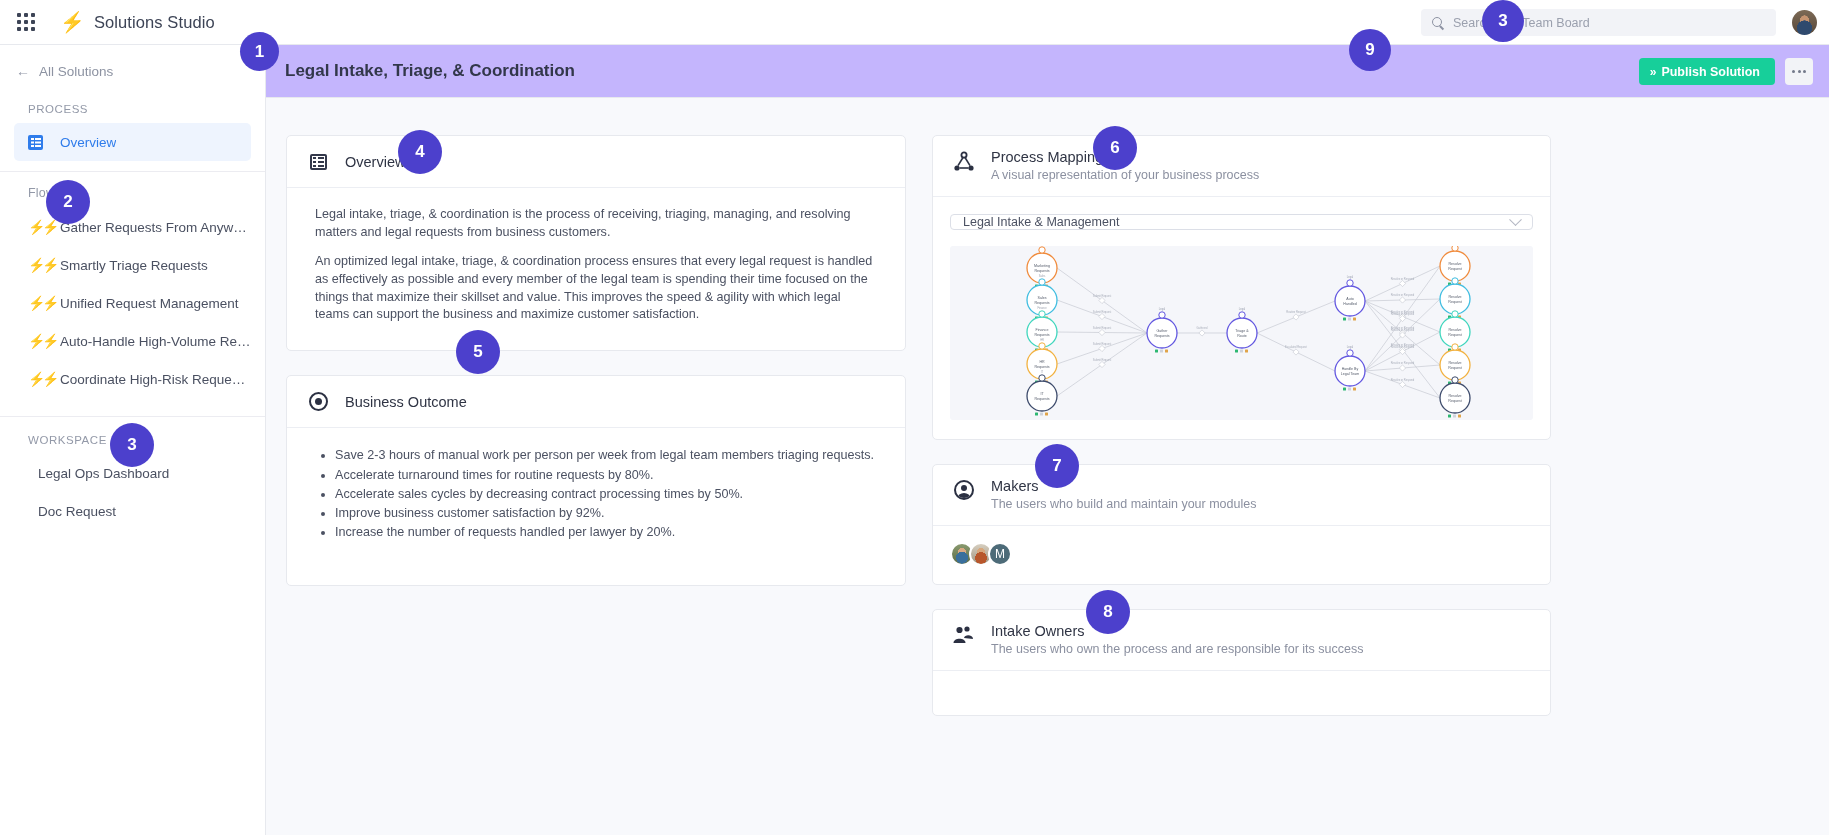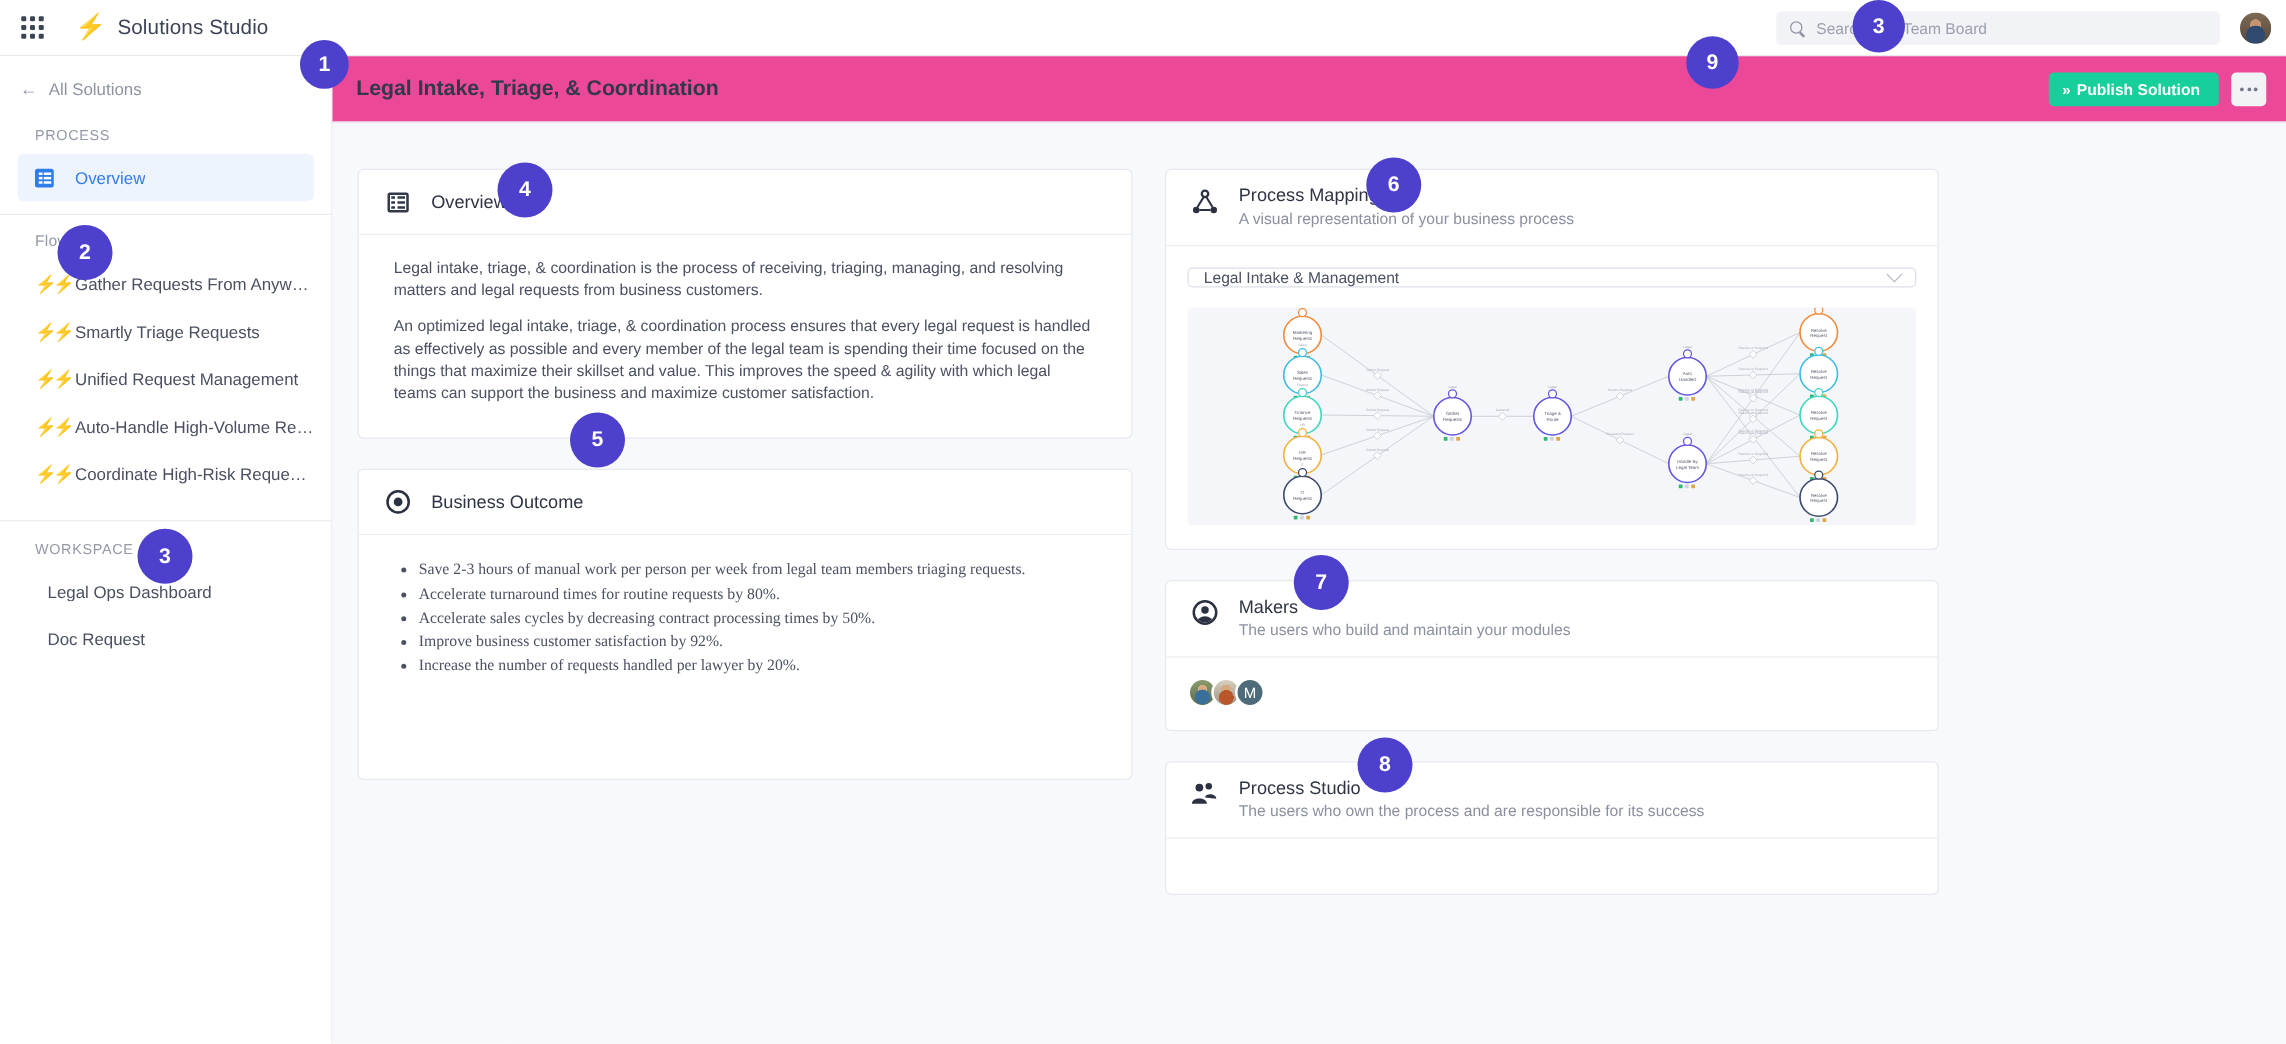--- a/index.html
+++ b/index.html
@@ -95,21 +95,21 @@
   }
   .list-ico::after {
     content: ""; position: absolute; left: 7px; top: 3px; width: 5.5px; height: 2px;
     background: #fff; box-shadow: 0 3.5px 0 #fff, 0 7px 0 #fff;
   }
   .flow-ico { font-size: 14px; color: #5c6273; line-height: 1; letter-spacing: -3px; }
 
   
   .page-header {
     position: absolute; top: 45px; left: 266px; width: 1563px; height: 53px;
-    background: #ec4899; border-bottom: 1px solid #e7e9ee; display: flex; align-items: center;
+    background: #c4b5fd; border-bottom: 1px solid #e7e9ee; display: flex; align-items: center;
   }
   .page-title { font-size: 17px; font-weight: bold; color: #32374a; margin-left: 19px; }
   .header-actions {
     position: absolute; right: 16px; top: 0; height: 53px; display: flex; align-items: center;
   }
   .publish-btn {
     background: #17cf9a; color: #ffffff; border: none; border-radius: 4px;
     height: 27px; padding: 0 15px 0 11px; display: flex; align-items: center;
     font-family: "Liberation Sans", sans-serif; font-size: 12.5px; font-weight: bold; cursor: pointer;
   }
@@ -315,21 +315,21 @@
         </div>
       </div>
 
       <div class="card">
         <div class="card-head">
           <span class="card-ico">
               <span class="ico-target"></span>
             </span>
           <span class="card-title">Business Outcome</span>
         </div>
-        <div class="card-body" style="padding-bottom:80px;font-family:Liberation Serif, serif;">
+        <div class="card-body" style="padding-bottom:42px;">
           <ul class="outcome-list">
             <li>Save 2-3 hours of manual work per person per week from legal team members triaging requests.</li>
             <li>Accelerate turnaround times for routine requests by 80%.</li>
             <li>Accelerate sales cycles by decreasing contract processing times by 50%.</li>
             <li>Improve business customer satisfaction by 92%.</li>
             <li>Increase the number of requests handled per lawyer by 20%.</li>
           </ul>
         </div>
       </div>
 
@@ -548,21 +548,21 @@
         <div class="card-head tall">
           <span class="card-ico" style="margin-top:2px;">
             <svg width="24" height="20" viewBox="0 0 24 20">
               <circle cx="7.5" cy="5" r="3.1" fill="#2b3042"></circle>
               <circle cx="15" cy="4" r="2.6" fill="#2b3042"></circle>
               <path d="M1.5 18 C1.5 12.4 13.5 12.4 13.5 18 Z" fill="#2b3042"></path>
               <path d="M12 13 C12.6 9.2 21 9.5 21 14 Z" fill="#2b3042"></path>
             </svg>
           </span>
           <div>
-            <div class="card-title">Process Studio</div>
+            <div class="card-title">Intake Owners</div>
             <div class="card-sub">The users who own the process and are responsible for its success</div>
           </div>
         </div>
         <div class="empty-body"></div>
       </div>
 
     </div>
   </div>
 
   <div class="badge" style="left: 240px; top: 32px; width: 39px; height: 39px;">1</div>

